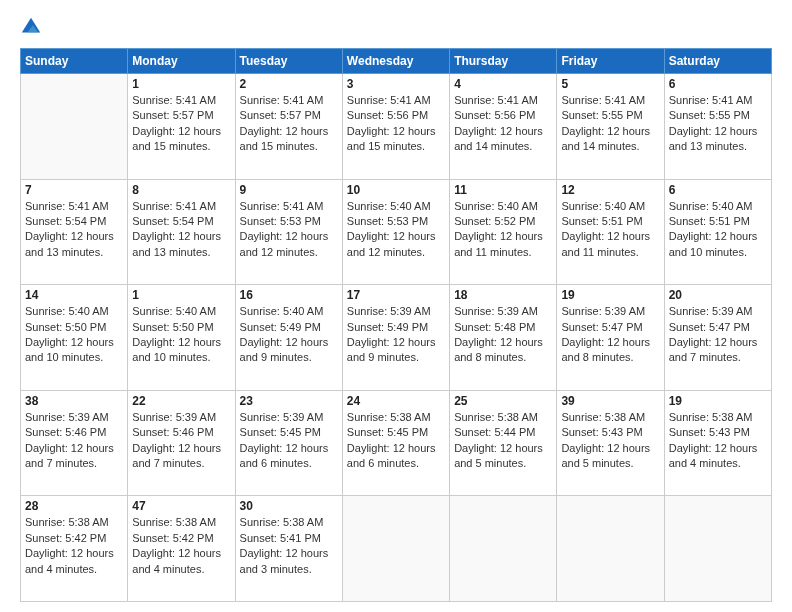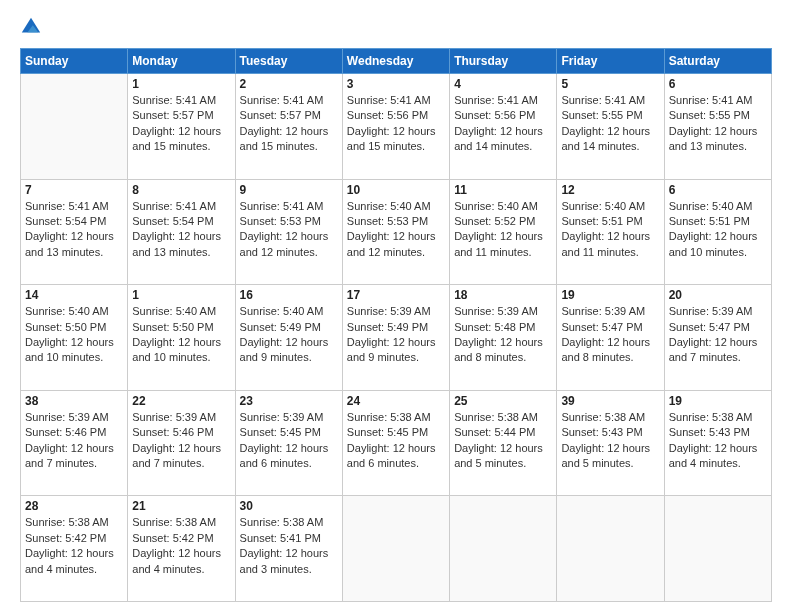--- a/index.html
+++ b/index.html
@@ -326,21 +326,21 @@
         </tr>
         <tr>
           <td>
             <span class="day-number">28</span>
             <div class="day-info" style="white-space: pre-line;">Sunrise: 5:38 AM
 Sunset: 5:42 PM
 Daylight: 12 hours
 and 4 minutes.</div>
           </td>
           <td>
-            <span class="day-number">21</span>
+            <span class="day-number">47</span>
             <div class="day-info" style="white-space: pre-line;">Sunrise: 5:38 AM
 Sunset: 5:42 PM
 Daylight: 12 hours
 and 4 minutes.</div>
           </td>
           <td>
             <span class="day-number">30</span>
             <div class="day-info" style="white-space: pre-line;">Sunrise: 5:38 AM
 Sunset: 5:41 PM
 Daylight: 12 hours

